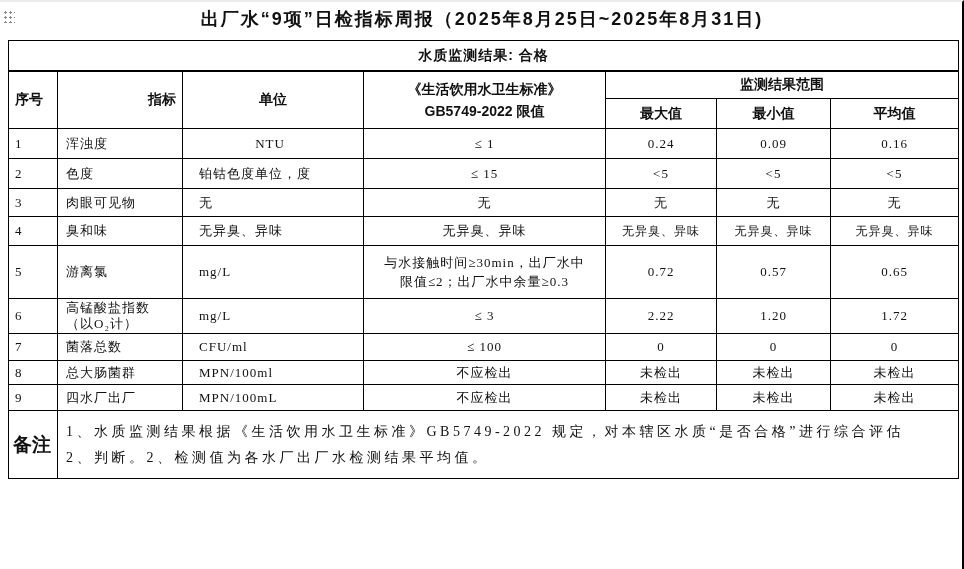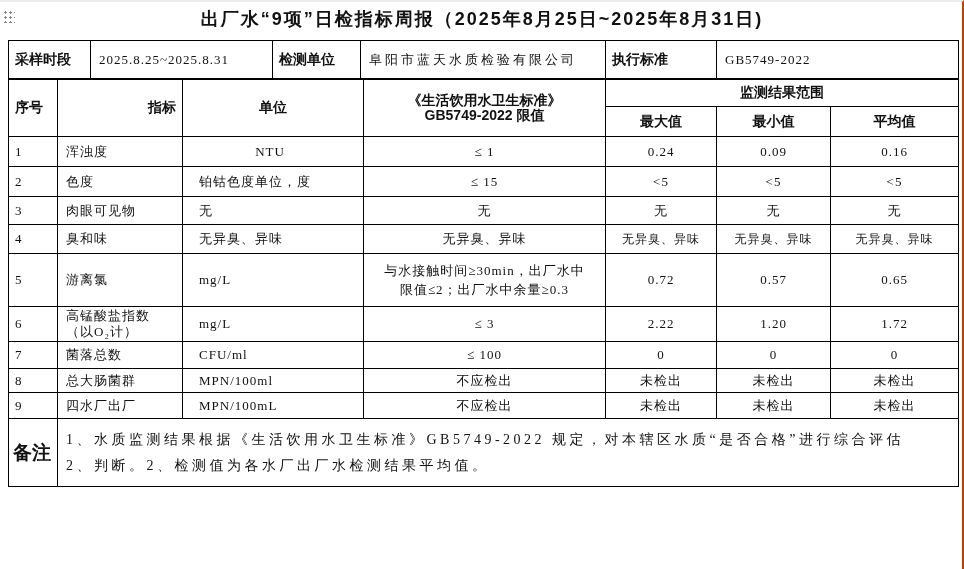--- a/index.html
+++ b/index.html
@@ -1,20 +1,20 @@
 <!DOCTYPE html>
 <html><head>
 <meta charset="utf-8">
 <style>
   html,body{margin:0;padding:0;}
   body{
     width:964px;height:569px;background:#fff;color:#111;
     font-family:"Liberation Sans",sans-serif;position:relative;overflow:hidden;
   }
-  .sheet{position:absolute;inset:0;border-top:2px solid #ececec;border-right:2px solid #c2410c;}
+  .sheet{position:absolute;inset:0;border-top:2px solid #ececec;border-right:2px solid #000000;}
   .drag-handle{
     position:absolute;left:2px;top:7px;width:13px;height:14px;
     background-image:radial-gradient(#8a8a8a 1px,transparent 1.3px);
     background-size:5px 5px;background-position:1px 1px;
   }
   .title{
     position:absolute;top:5px;left:0;width:964px;text-align:center;
     font-size:18px;font-weight:bold;letter-spacing:2px;white-space:nowrap;
   }
   .frame{position:absolute;left:8px;top:38px;width:950px;}
@@ -55,47 +55,42 @@
     <table>
       <colgroup>
         <col style="width:82px">
           <col style="width:182px">
           <col style="width:88px">
         <col style="width:245px">
           <col style="width:111px">
           <col style="width:242px">
       </colgroup>
       <tbody>
-      <tr style="height:38px">
-        <td class="lbl">采样时段</td>
-        <td class="val val-latin">2025.8.25~2025.8.31</td>
-        <td class="lbl">检测单位</td>
-        <td class="val">阜阳市蓝天水质检验有限公司</td>
-        <td class="lbl">执行标准</td>
-        <td class="val val-latin">GB5749-2022</td>
+      <tr style="height:30px">
+        <td class="banner" colspan="6">水质监测结果: 合格</td>
       </tr>
     </tbody>
       </table>
 
     <table>
       <colgroup>
         <col style="width:49px">
           <col style="width:125px">
           <col style="width:181px">
         <col style="width:242px">
           <col style="width:111px">
           <col style="width:114px">
           <col style="width:128px">
       </colgroup>
       <tbody>
           <tr style="height:27px">
         <td class="hd" rowspan="2" style="text-align:left;padding-left:6px">序号</td>
         <td class="hd" rowspan="2" style="text-align:right;padding-left:8px">指标</td>
         <td class="hd" rowspan="2">单位</td>
-        <td class="hd pre" rowspan="2" style="line-height:15px">《生活饮用水卫生标准》
+        <td class="hd pre" rowspan="2" style="line-height:22px">《生活饮用水卫生标准》
 GB5749-2022 限值</td>
         <td class="hd" colspan="3">监测结果范围</td>
       </tr>
       <tr style="height:30px">
         <td class="hd">最大值</td>
         <td class="hd">最小值</td>
         <td class="hd">平均值</td>
       </tr>
 
       <tr style="height:30px">

